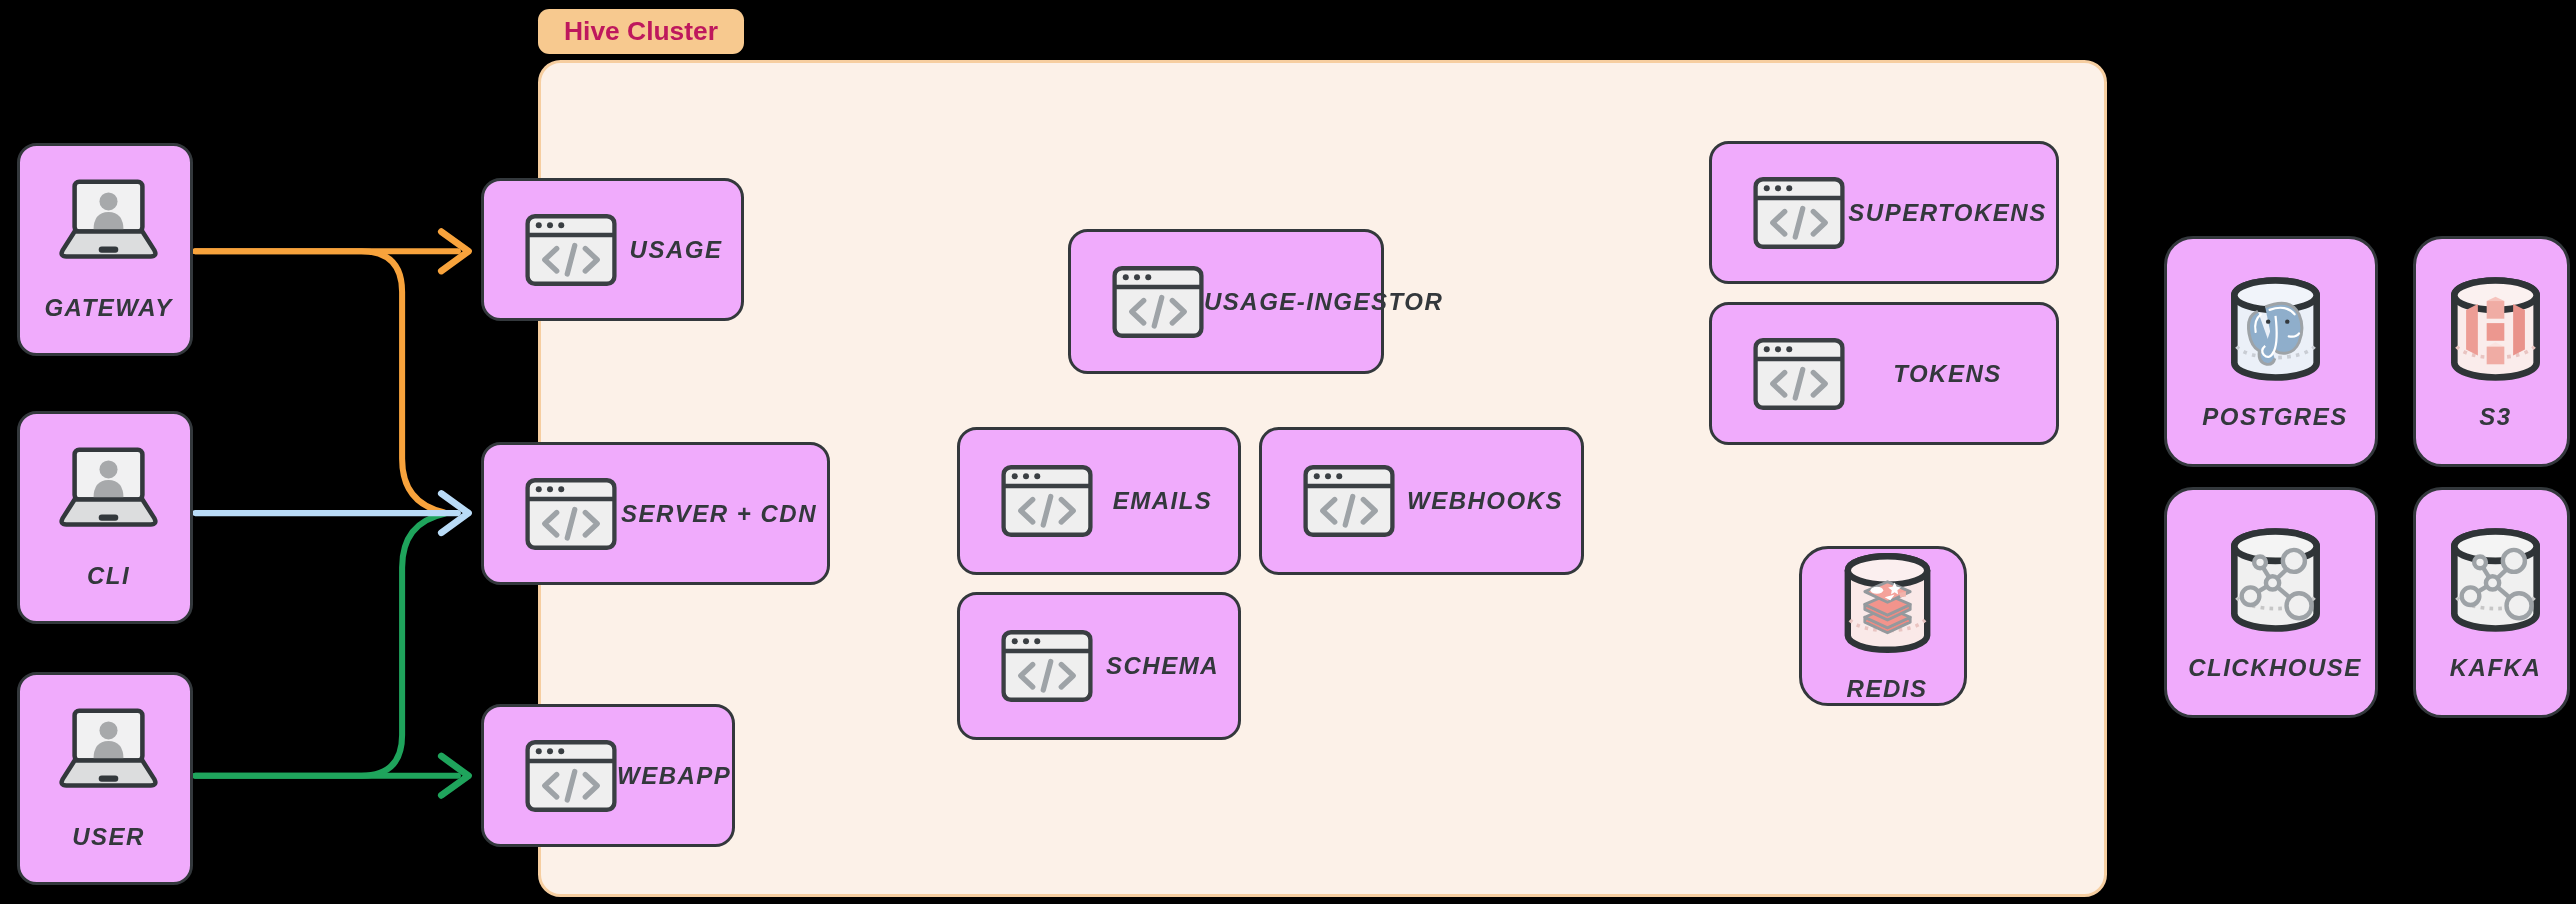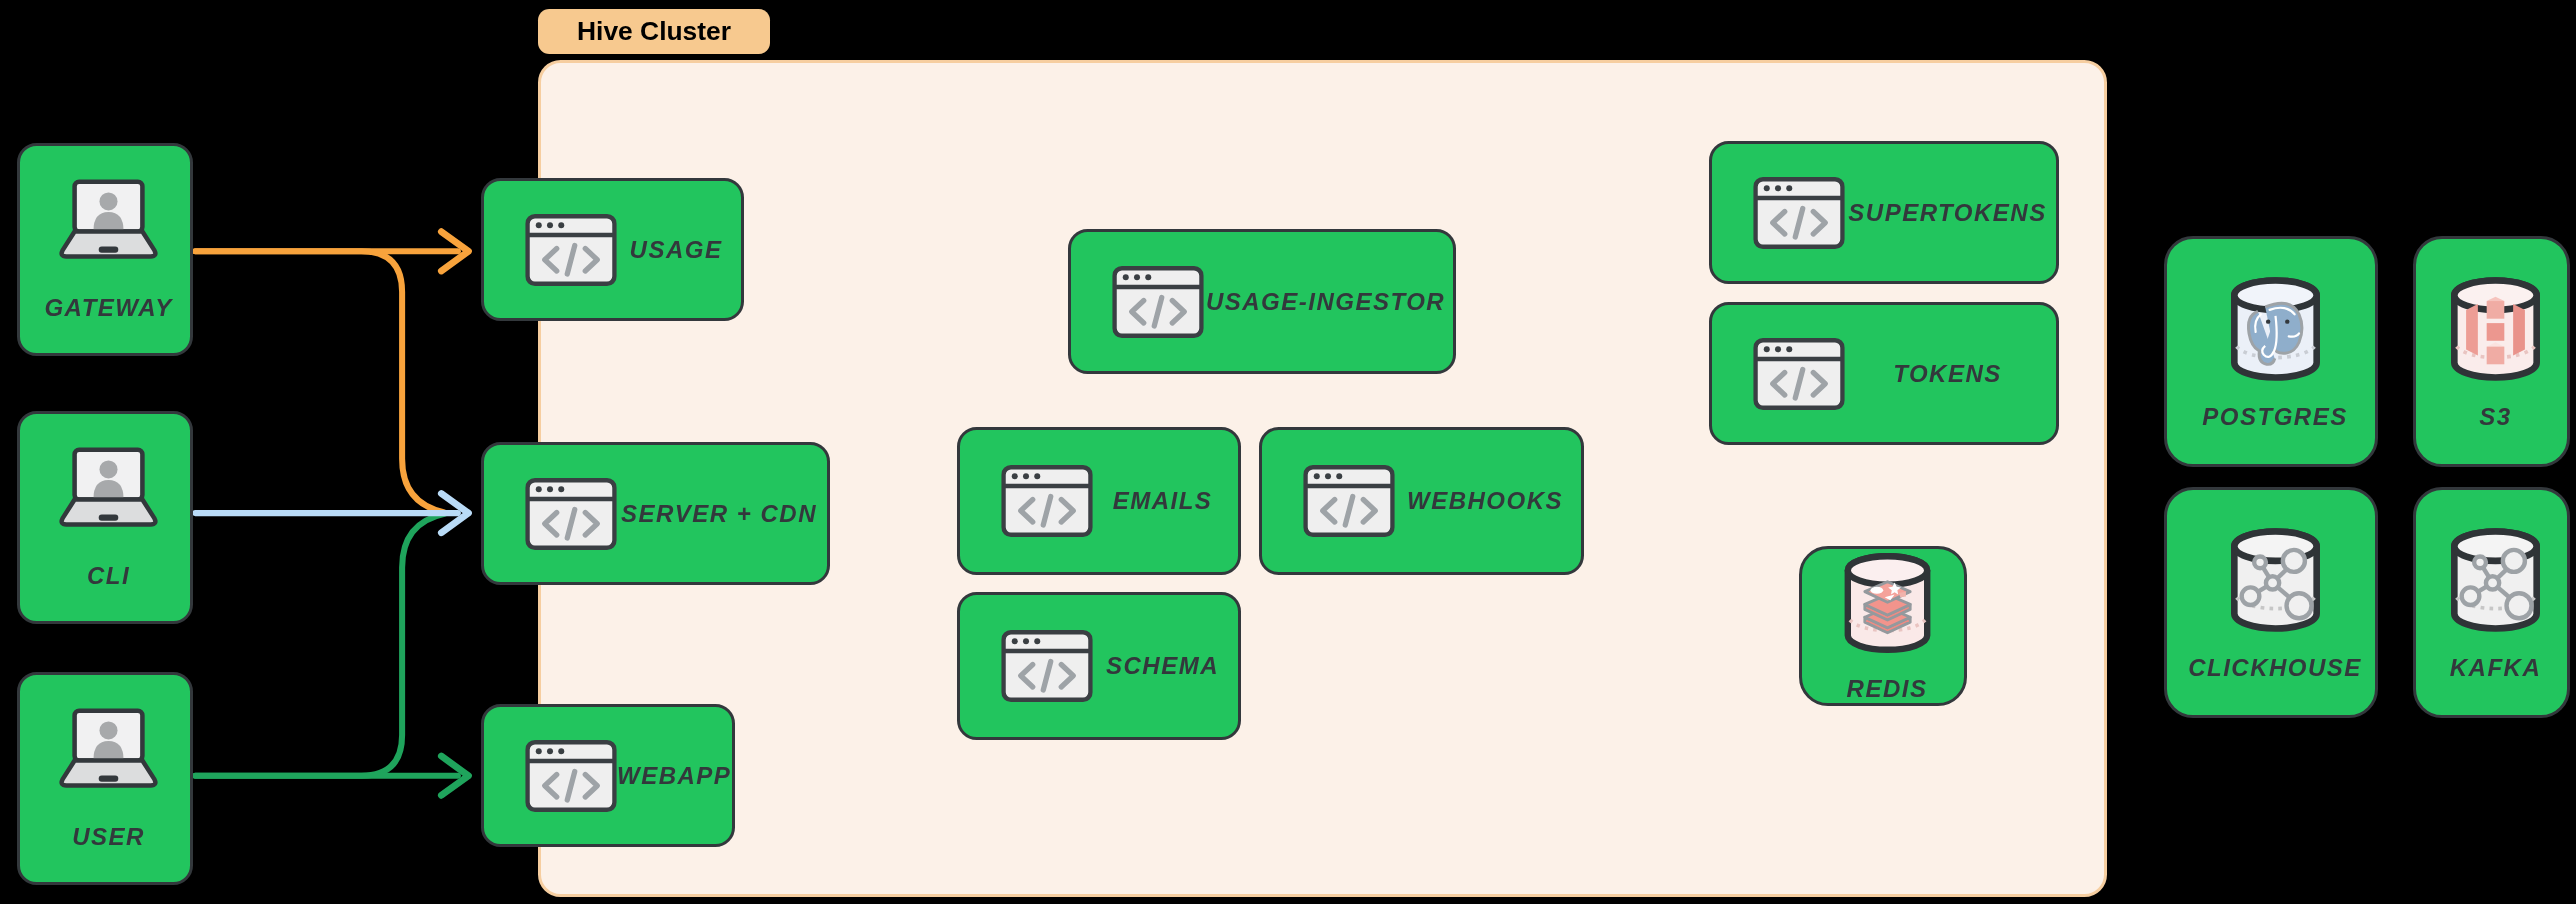--- a/index.html
+++ b/index.html
@@ -3,41 +3,41 @@
 <meta charset="utf-8">
 <style>
   html,body{margin:0;padding:0;background:#000;}
   body{width:2576px;height:904px;position:relative;overflow:hidden;
        font-family:"Liberation Sans","DejaVu Sans",sans-serif;}
   .stage{position:absolute;left:0;top:0;width:2576px;height:904px;background:#000;}
 
   .cluster{position:absolute;left:538px;top:60px;width:1569px;height:837px;
            background:#FCF1E8;border:3px solid #F6CEA0;border-radius:22.6px;box-sizing:border-box;}
   .badge{position:absolute;left:538px;top:9px;height:45px;background:#F7C98F;border-radius:11.3px;
-         display:flex;align-items:center;padding:0 39px;font-size:26.4px;font-weight:700;color:#000000;}
+         display:flex;align-items:center;padding:0 26px;font-size:26.4px;font-weight:700;color:#be185d;}
 
   .edges{position:absolute;left:0;top:0;width:2576px;height:904px;pointer-events:none;}
 
-  .node{position:absolute;background:#22c55e;border:3.8px solid #33383C;border-radius:19.6px;box-sizing:border-box;padding-left:8px;}
+  .node{position:absolute;background:#f0abfc;border:3.8px solid #33383C;border-radius:19.6px;box-sizing:border-box;padding-left:8px;}
   .lbl{font-style:italic;font-weight:600;color:#33383C;letter-spacing:1.5px;font-size:24px;white-space:nowrap;}
 
   .client-node{display:flex;flex-direction:column;align-items:center;justify-content:center;gap:33px;}
   .service-node{display:flex;align-items:center;}
   .svc-icon{margin-left:33px;flex:0 0 auto;display:block;}
   .svc-lbl{flex:1;text-align:center;padding-right:6px;}
   .db-node{display:flex;flex-direction:column;align-items:center;justify-content:center;gap:18px;border-radius:29px;}
 
   
   #n-gateway{left:16.6px;top:143px;width:176px;height:213px;}
   #n-cli{left:16.6px;top:411px;width:176px;height:213px;}
   #n-user{left:16.6px;top:672px;width:176px;height:213px;}
   #n-usage{left:481px;top:178px;width:263px;height:143px;}
   #n-server-cdn{left:481px;top:442px;width:349px;height:143px;}
   #n-webapp{left:481px;top:704px;width:254px;height:143px;}
-  #n-usage-ingestor{left:1068px;top:229px;width:388px;height:145px;}
+  #n-usage-ingestor{left:1068px;top:229px;width:316px;height:145px;}
   #n-emails{left:957px;top:427px;width:284px;height:148px;}
   #n-webhooks{left:1259px;top:427px;width:325px;height:148px;}
   #n-schema{left:957px;top:592px;width:284px;height:148px;}
   #n-policy{left:1259px;top:592px;width:325px;height:148px;}
   #n-supertokens{left:1709px;top:141px;width:350px;height:143px;}
   #n-tokens{left:1709px;top:302px;width:350px;height:143px;}
   #n-redis{left:1799px;top:546px;width:168px;height:160px;}
   #n-postgres{left:2164px;top:236px;width:214px;height:231px;}
   #n-s3{left:2413px;top:236px;width:157px;height:231px;}
   #n-clickhouse{left:2164px;top:487px;width:214px;height:231px;}

